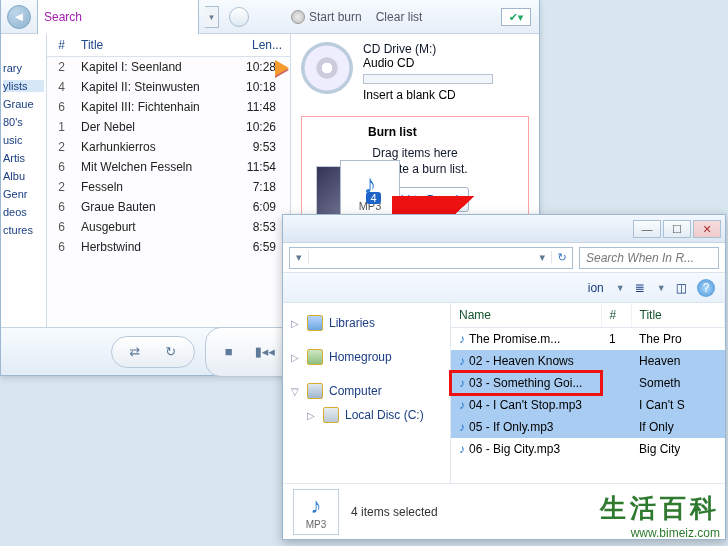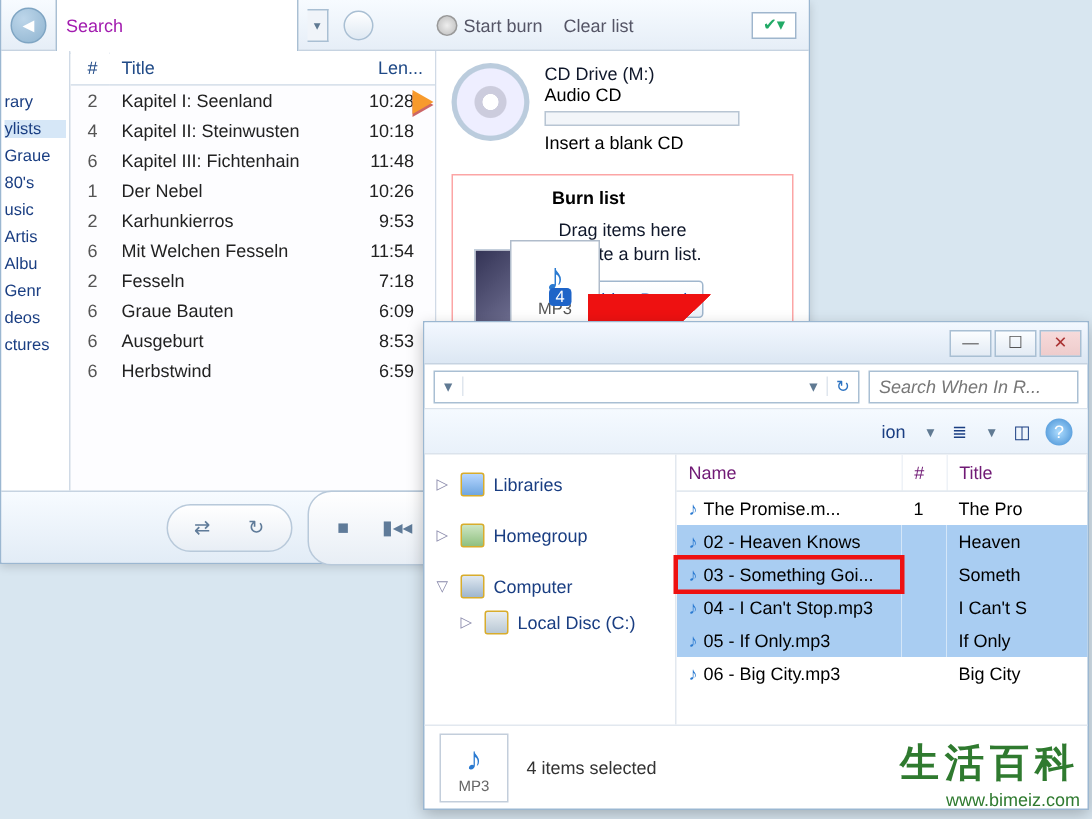--- a/index.html
+++ b/index.html
@@ -104,21 +104,21 @@
   .ex-nav .indent{ padding-left:18px;}
   .ex-nav .tw{ width:10px; color:#88a; font-size:10px;}
   .ico{ width:16px;height:16px; background:#ffd86b; border:1px solid #d8ac2c; border-radius:2px;}
   .ico.lib{ background:linear-gradient(#b6d6ff,#6fa6df);}
   .ico.comp{ background:linear-gradient(#dfe8f1,#9fb6cd);}
   .ico.hg{ background:linear-gradient(#cde6c3,#8fc080);}
   .ico.drive{ background:linear-gradient(#e8edf1,#b9c8d5);}
 
   .ex-list{ flex:1; font-size:12px; }
   .ex-list table{ width:100%; border-collapse:collapse;}
-  .ex-list th{ text-align:left; font-weight:normal; color:#701a75; padding:5px 8px; border-bottom:1px solid #e3e9f0; border-right:1px solid #eef2f7;}
+  .ex-list th{ text-align:left; font-weight:normal; color:#14532d; padding:5px 8px; border-bottom:1px solid #e3e9f0; border-right:1px solid #eef2f7;}
   .ex-list td{ padding:4px 8px; white-space:nowrap; overflow:hidden; text-overflow:ellipsis;}
   .ex-list td .mico{ color:#2a7ad1; margin-right:4px;}
   .ex-list tr.sel td{ background:#a9cdf2; }
   .ex-list .boxsel{ outline:3px solid #e11; outline-offset:-1px;}
   .ex-status{ height:56px; border-top:1px solid #e2e8ef; display:flex; align-items:center; gap:12px; padding:0 10px; font-size:12px; color:#333;}
   .ex-status .st-thumb{ width:46px;height:46px;border:1px solid #c3cedb;background:#fff;display:flex;flex-direction:column;align-items:center;justify-content:center;}
   .ex-status .st-thumb .note{ color:#2a7ad1;font-size:22px;}
   .ex-status .st-thumb .cap{ font-size:10px;color:#666;}
 
   

